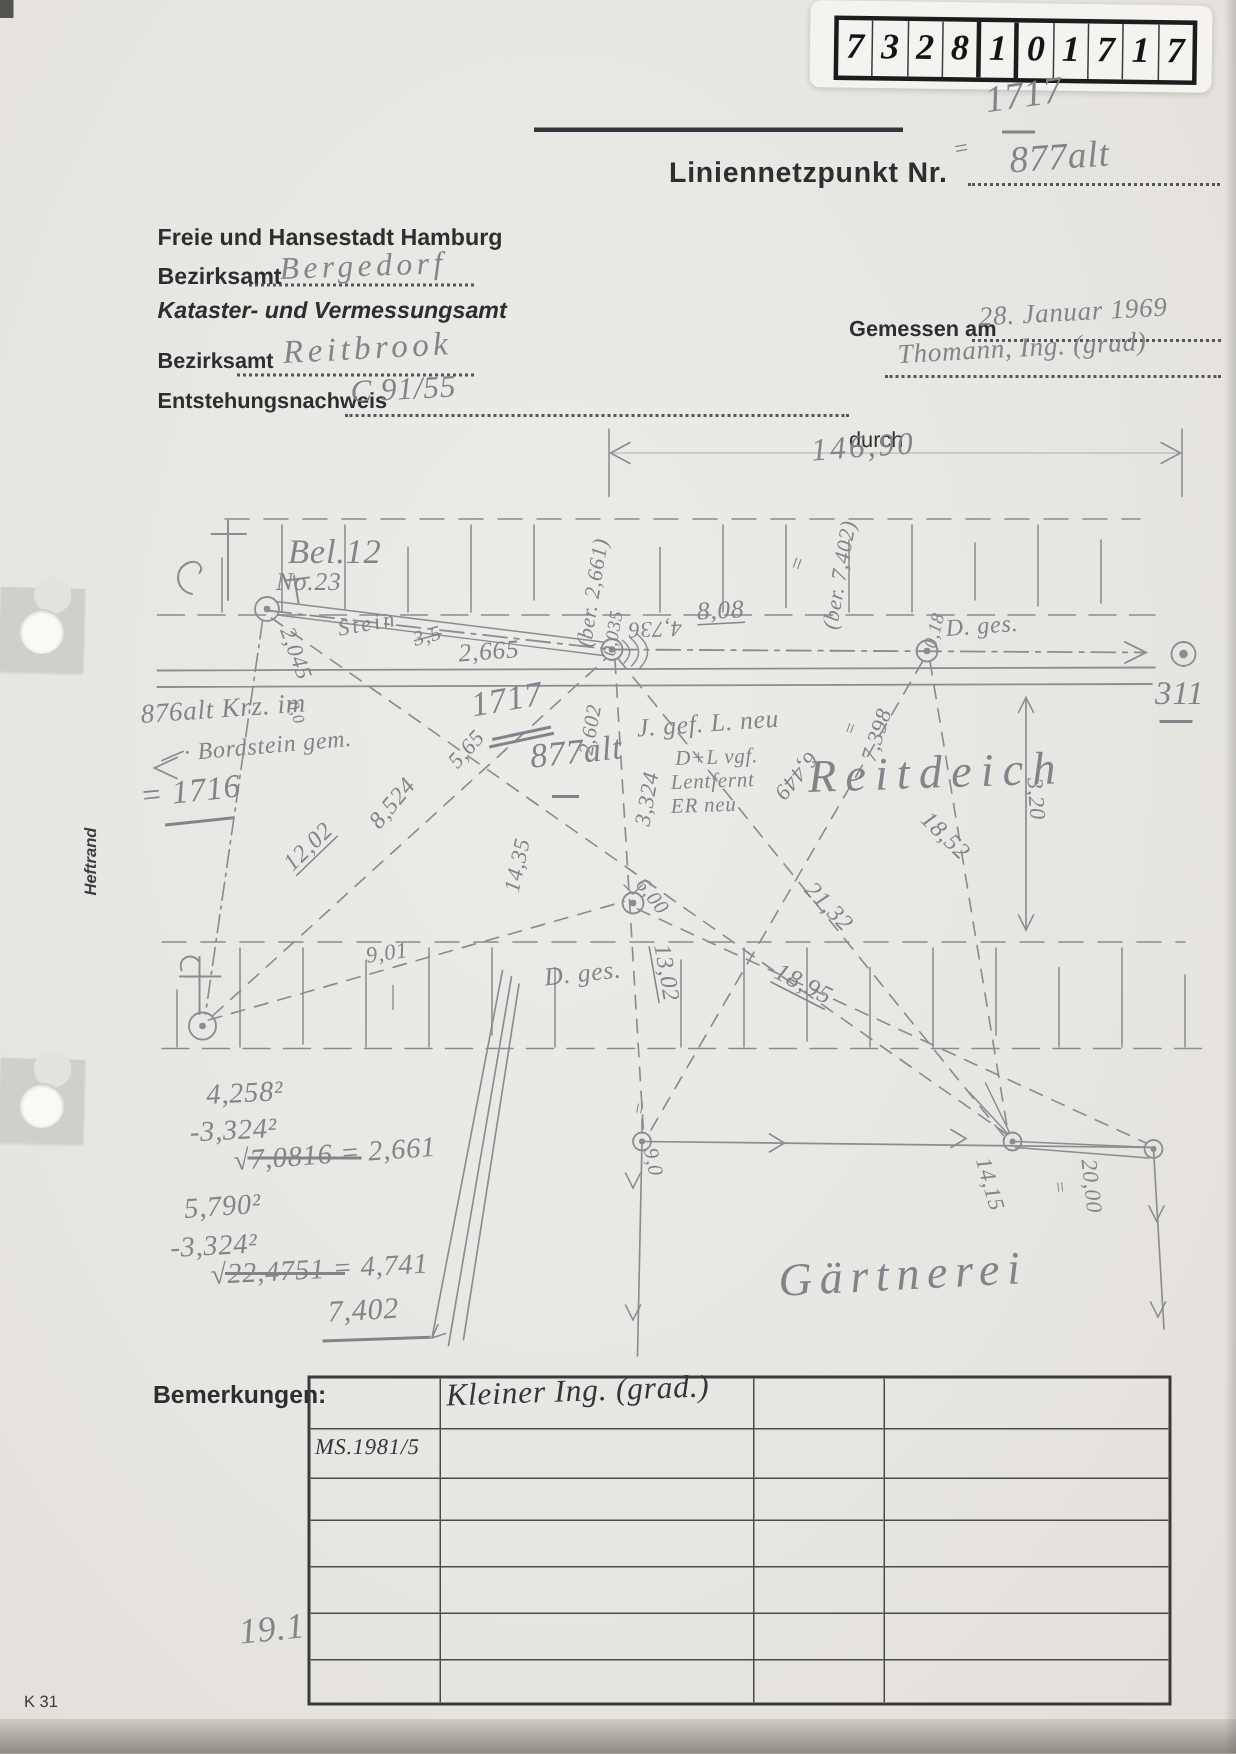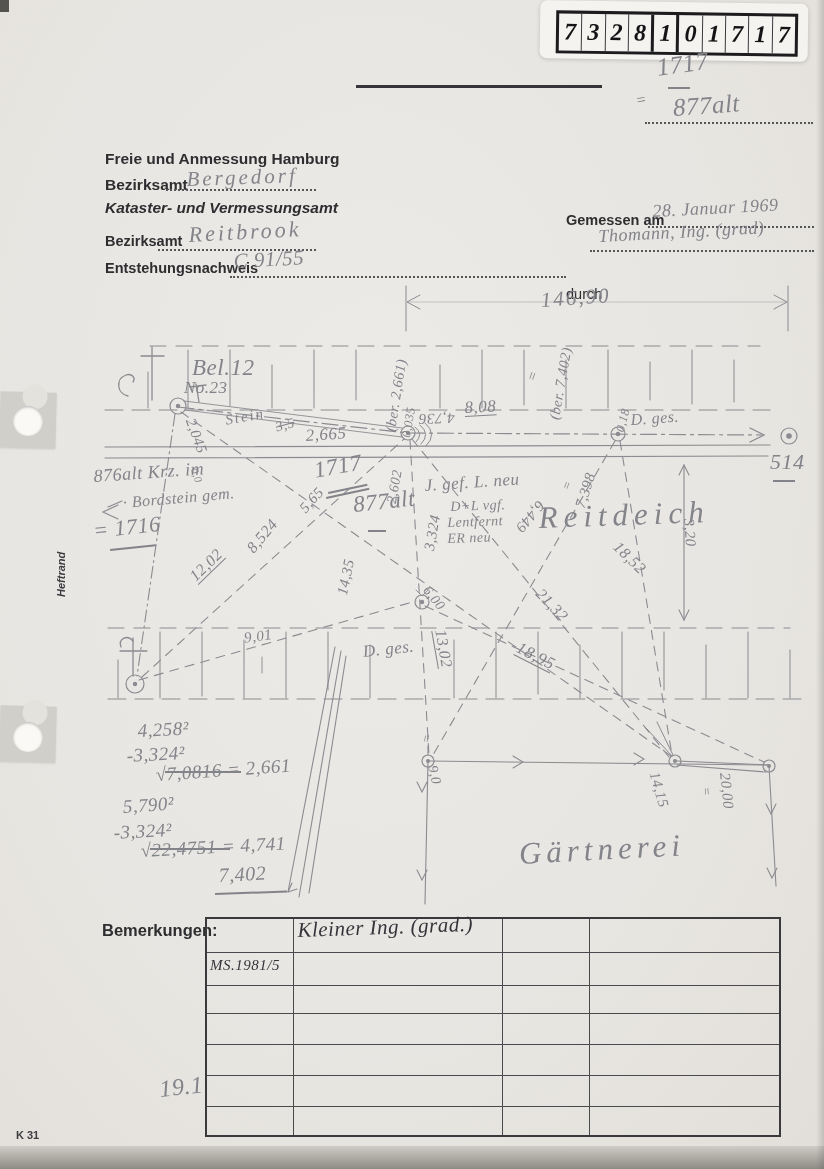--- a/index.html
+++ b/index.html
@@ -157,24 +157,25 @@
       <div class="cell">1</div>
       <div class="cell">7</div>
     </div>
   </div>
 
   <div class="ln" style="left:356px;top:85px;width:246px;height:2.5px;background:#35353a;"></div>
 
   <div class="hw" style="left:655px;top:54px;font-size:25px;transform:rotate(-8deg);">1717</div>
   <div class="ln" style="left:668px;top:87px;width:22px;height:2px;"></div>
   <div class="hw" style="left:634px;top:92px;font-size:16px;transform:rotate(-10deg);">=</div>
+  <div class="pr" style="left:446px;top:105px;font-size:19px;font-weight:700;letter-spacing:.5px;">Liniennetzpunkt Nr.</div>
   <div class="hw" style="left:672px;top:94px;font-size:25px;transform:rotate(-4deg);">877alt</div>
   <div class="dot" style="left:645px;top:121px;width:168px;"></div>
 
-  <div class="pr" style="left:105px;top:150px;font-size:15.5px;font-weight:700;">Freie und Anmessung Hamburg</div>
+  <div class="pr" style="left:105px;top:150px;font-size:15.5px;font-weight:700;">Freie und Hansestadt Hamburg</div>
   <div class="pr" style="left:105px;top:176px;font-size:15.5px;font-weight:700;">Bezirksamt</div>
   <div class="hw" style="left:186px;top:167px;font-size:21px;transform:rotate(-2deg);letter-spacing:3px;">Bergedorf</div>
   <div class="dot" style="left:166px;top:188px;width:150px;"></div>
   <div class="pr" style="left:105px;top:199px;font-size:15.5px;font-weight:700;font-style:italic;">Kataster- und Vermessungsamt</div>
   <div class="pr" style="left:105px;top:233px;font-size:14.5px;font-weight:700;">Bezirksamt</div>
   <div class="hw" style="left:188px;top:222px;font-size:22px;transform:rotate(-3deg);letter-spacing:3px;">Reitbrook</div>
   <div class="dot" style="left:158px;top:248px;width:158px;"></div>
   <div class="pr" style="left:105px;top:260px;font-size:14.5px;font-weight:700;">Entstehungsnachweis</div>
   <div class="hw" style="left:233px;top:249px;font-size:21px;transform:rotate(-3deg);">C 91/55</div>
   <div class="dot" style="left:230px;top:275px;width:336px;"></div>
@@ -195,21 +196,21 @@
   <div class="hw strike" style="left:274px;top:420px;font-size:14px;transform:rotate(-15deg);">3,5</div>
   <div class="hw" style="left:305px;top:426px;font-size:17px;transform:rotate(-4deg);">2,665</div>
   <div class="hw" style="left:382px;top:430px;font-size:14.5px;transform:rotate(-81deg);">(ber. 2,661)</div>
   <div class="hw" style="left:399px;top:436px;font-size:12.5px;transform:rotate(-80deg);">0,035</div>
   <div class="hw ul" style="left:464px;top:398px;font-size:17px;transform:rotate(-3deg);">8,08</div>
   <div class="hw" style="left:455px;top:426px;width:54px;font-size:15px;transform:rotate(178deg);">4,736</div>
   <div class="hw" style="left:546px;top:418px;font-size:14.5px;transform:rotate(-80deg);">(ber. 7,402)</div>
   <div class="hw" style="left:523px;top:378px;font-size:15px;transform:rotate(-70deg);">=</div>
   <div class="hw" style="left:613px;top:430px;font-size:12.5px;transform:rotate(-75deg);">0,18</div>
   <div class="hw" style="left:630px;top:411px;font-size:16px;transform:rotate(-4deg);">D. ges.</div>
-  <div class="hw" style="left:770px;top:449px;font-size:22px;">514</div>
+  <div class="hw" style="left:770px;top:449px;font-size:22px;">311</div>
   <div class="ln" style="left:773px;top:480px;width:22px;height:1.5px;"></div>
   <div class="hw" style="left:93px;top:466px;font-size:18px;transform:rotate(-4deg);">876alt Krz. im</div>
   <div class="hw" style="left:122px;top:494px;font-size:16px;transform:rotate(-5deg);">· Bordstein gem.</div>
   <div class="hw" style="left:92px;top:518px;font-size:22px;transform:rotate(-6deg);">= 1716</div>
   <div class="ln" style="left:110px;top:549px;width:46px;height:1.5px;transform:rotate(-6deg);"></div>
   <div class="hw" style="left:312px;top:458px;font-size:23px;transform:rotate(-10deg);">1717</div>
   <div class="ln" style="left:328px;top:492px;width:40px;height:1.5px;transform:rotate(-12deg);"></div>
   <div class="ln" style="left:326px;top:497px;width:44px;height:1.5px;transform:rotate(-12deg);"></div>
   <div class="hw" style="left:352px;top:492px;font-size:23px;transform:rotate(-6deg);">877alt</div>
   <div class="ln" style="left:368px;top:530px;width:18px;height:1.5px;"></div>
@@ -293,19 +294,19 @@
       <div></div>
     <div></div>
       <div></div>
       <div></div>
       <div></div>
   </div>
   <div class="hw ink" style="left:297px;top:918px;font-size:21px;transform:rotate(-2deg);">Kleiner Ing. (grad.)</div>
   <div class="hw ink" style="left:210px;top:957px;font-size:15px;">MS.1981/5</div>
 
   <div class="hw" style="left:158px;top:1076px;font-size:24px;transform:rotate(-6deg);">19.1</div>
-  <div class="pr" style="left:16px;top:1129px;font-size:11px;font-weight:700;color:#3c3c40;">K 31</div>
+  <div class="pr" style="left:16px;top:1129px;font-size:11px;font-weight:400;color:#3c3c40;">K 31</div>
 
   <div style="position:absolute;left:0;top:0;width:9px;height:12px;background:#55534f;"></div>
   <div style="position:absolute;left:0;top:1146px;width:824px;height:23px;background:linear-gradient(#cfccc6,#8e8a84);"></div>
   <div style="position:absolute;left:816px;top:0;width:8px;height:1169px;background:linear-gradient(to right,rgba(0,0,0,0),rgba(90,88,84,.25));"></div>
 
 </div>
 
 </body></html>

